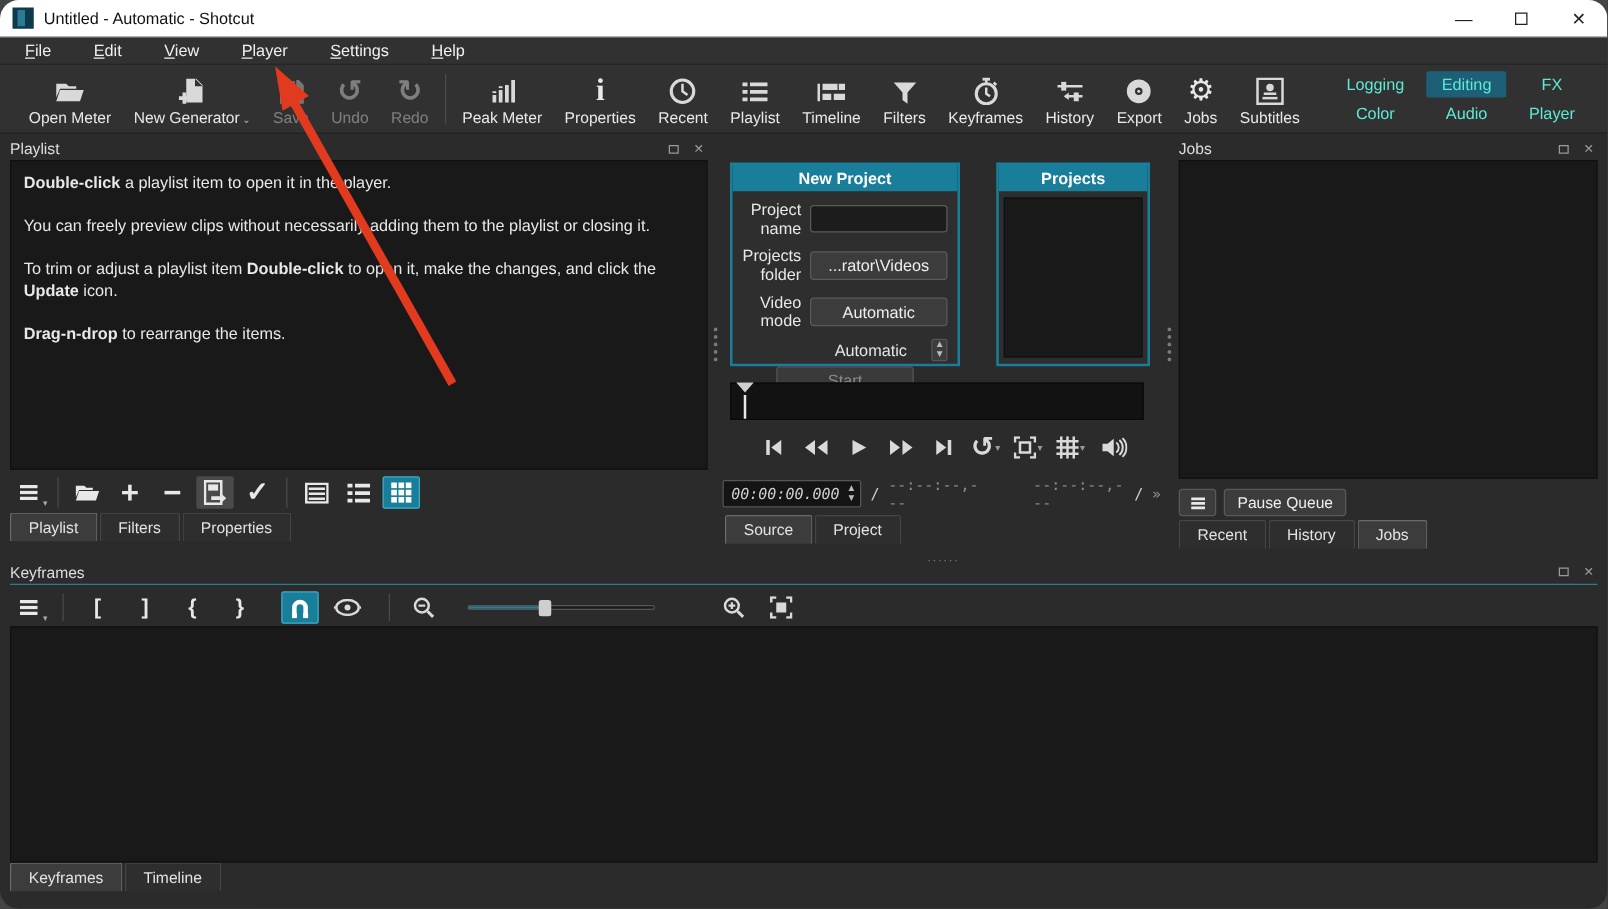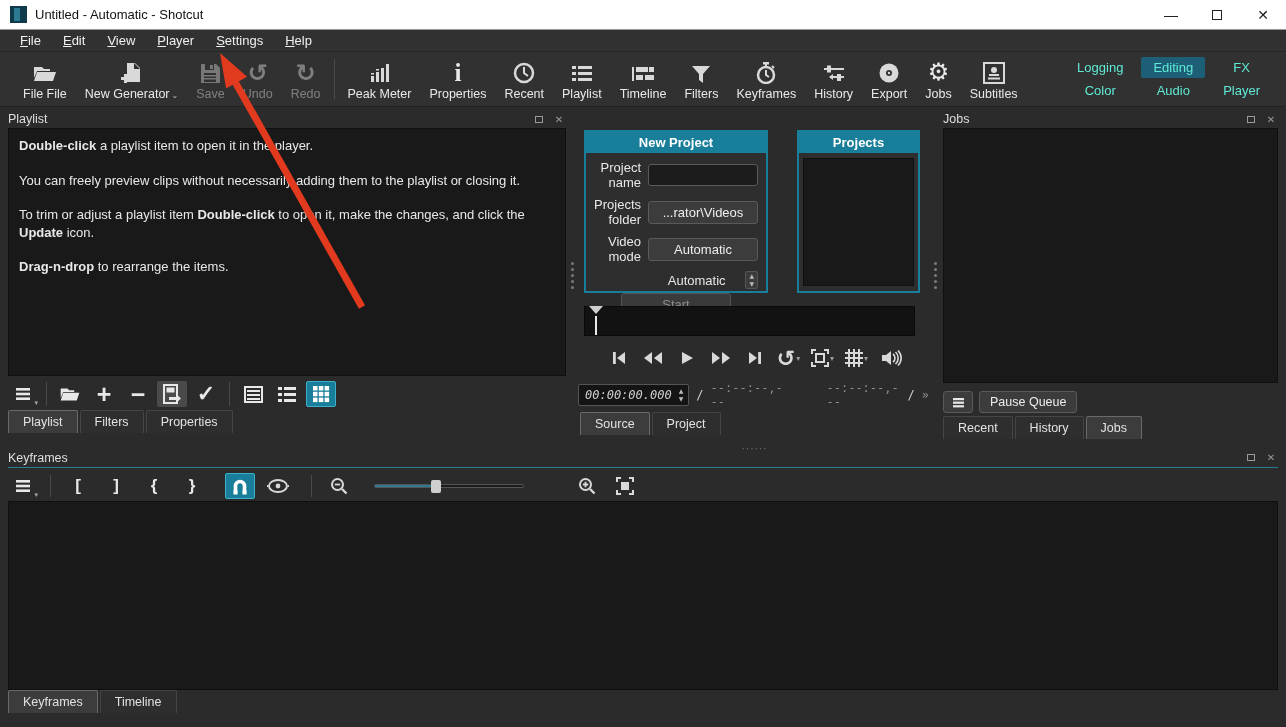--- a/index.html
+++ b/index.html
@@ -1,34 +1,34 @@
 <!DOCTYPE html>
 <html><head>
 <meta charset="utf-8">
 <style>
   * { margin:0; padding:0; box-sizing:border-box; }
   html,body { background:#444; }
   #app {
     position:relative; width:1286px; height:727px; overflow:hidden;
     background:#2b2b2b; color:#e6e6e6;
-    font-family:"Liberation Sans", sans-serif; font-size:13px;
+    font-family:"Liberation Sans", sans-serif; font-size:13px;border-radius:15px;
     -webkit-font-smoothing:antialiased;
   }
   
   .titlebar { position:absolute; left:0; top:0; width:1286px; height:30px; background:#ffffff; color:#000;
     display:flex; align-items:center; border-bottom:1px solid #9a9a9a; }
   .app-logo { width:17px; height:17px; margin:0 8px 0 10px; background:#0f3a4a; position:relative; }
   .app-logo::after { content:""; position:absolute; left:4px; top:2px; width:6px; height:13px; background:#2d7b93; }
   .title-text { font-size:13px; color:#111; }
   .win-controls { margin-left:auto; display:flex; height:100%; }
   .win-btn { width:46px; height:100%; display:flex; align-items:center; justify-content:center; font-size:14px; color:#222; }
   .win-max-glyph { width:10px; height:10px; border:1.3px solid #222; display:inline-block; }
   
   .menubar { position:absolute; left:0; top:30px; width:1286px; height:22px; background:#313131;
-    display:flex; align-items:center; padding-left:10px; gap:2px; border-bottom:1px solid #262626;}
+    display:flex; align-items:center; padding-left:10px; gap:14px; border-bottom:1px solid #262626;}
   .menu-item { padding:2px 10px; color:#f0f0f0; }
   .menu-item u { text-decoration:underline; }
   
   .toolbar { position:absolute; left:0; top:52px; width:1286px; height:55px; background:#313131;
     display:flex; align-items:center; padding-left:14px; border-bottom:1px solid #222; }
   .tbtn { display:flex; flex-direction:column; align-items:center; justify-content:flex-end;
     gap:3px; padding:3px 9px; height:50px; color:#e9e9e9; font-size:12.5px; white-space:nowrap; }
   .tbtn .ticon { height:24px; display:flex; align-items:flex-end; justify-content:center; }
   .tbtn.disabled { opacity:.42; }
   .tsep { width:1px; height:40px; background:#4a4a4a; margin:0 4px; }
@@ -154,21 +154,21 @@
   </div>
 
   <div class="toolbar">
     <div class="tbtn">
       <span class="ticon">
         <svg class="ic" width="26" height="20" viewBox="0 0 26 20">
             <path fill="#d9d9d9" d="M2 3h8l2 2h6v2H5L2 14V3z"></path>
             <path fill="#d9d9d9" d="M5 8h19l-3 9H2z"></path>
           </svg>
       </span>
-      <span>File File</span>
+      <span>Open Meter</span>
     </div>
     <div class="tbtn">
       <span class="ticon">
         <svg class="ic" width="22" height="22" viewBox="0 0 22 22">
             <path fill="#d9d9d9" d="M6 1h8l5 5v14H6z"></path>
             <path fill="#313131" d="M13 1l6 6h-6z"></path>
             <path fill="#d9d9d9" d="M2 12h3v3h3v3H5v3H2v-3H-1v-3h3z" transform="translate(1,0)"></path>
           </svg>
       </span>
       <span><span>New Generator</span><span class="sub-arrow glyph">⌄</span></span>

